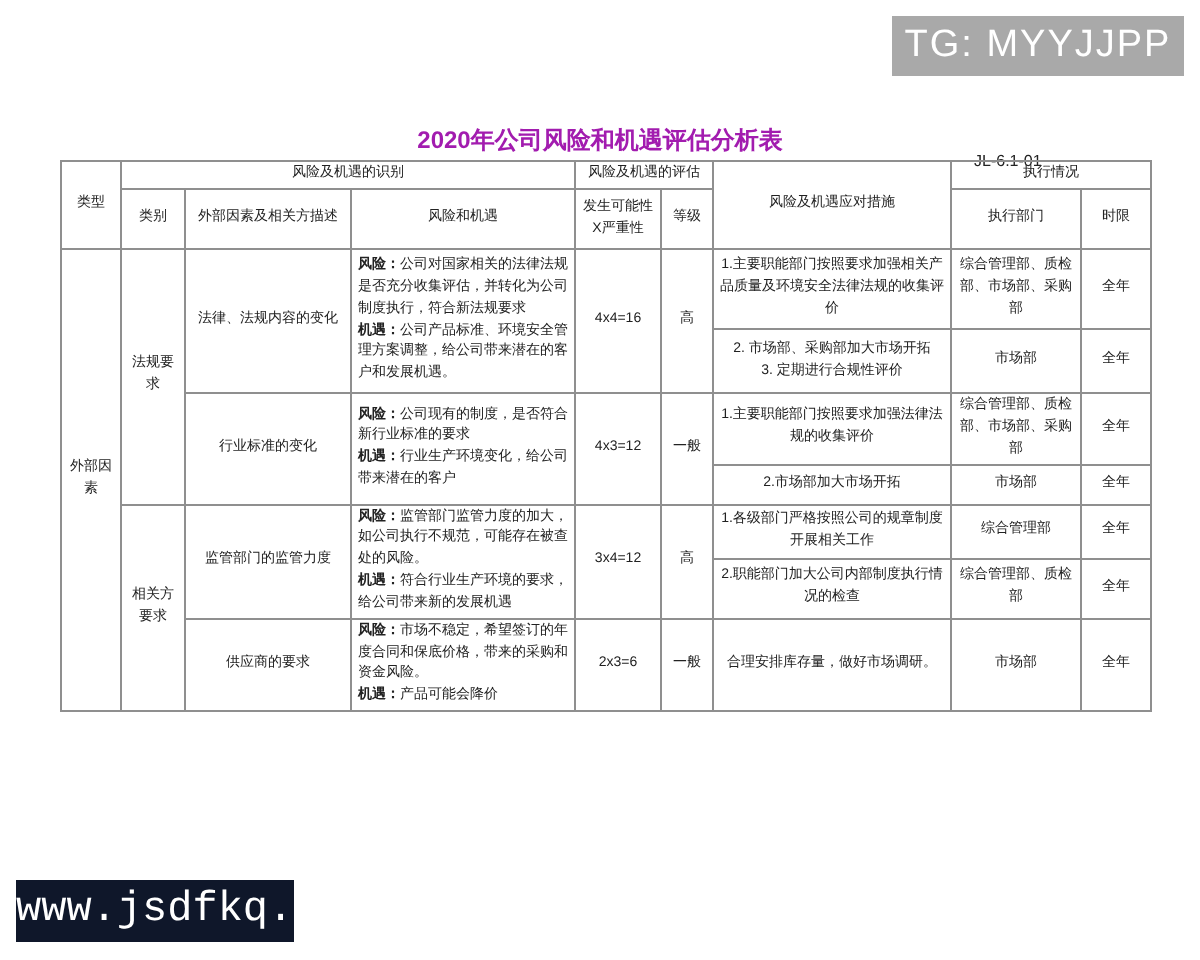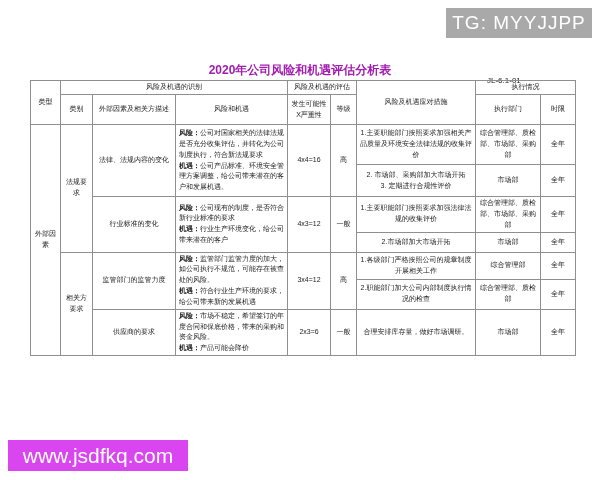--- a/index.html
+++ b/index.html
@@ -1,22 +1,22 @@
 <!DOCTYPE html>
 <html><head>
 <meta charset="utf-8">
 <style>
   html,body{margin:0;padding:0;background:#fff;}
   .page{position:relative;width:600px;height:480px;background:#ffffff;overflow:hidden;
         font-family:"Liberation Sans","DejaVu Sans",sans-serif;color:#222;}
 
   .wm-top{position:absolute;top:8px;right:8px;width:146px;height:30px;background:#a9a9a9;
           color:#fff;font-size:19px;line-height:30px;text-align:center;letter-spacing:1px;}
-  .wm-bottom{position:absolute;top:440px;left:8px;width:180px;height:31px;background:#d946ef;
-          color:#fff;font-size:21px;line-height:31px;text-align:center;}
+  .wm-bottom{position:absolute;top:440px;left:8px;width:139px;height:31px;background:#0f172a;
+          color:#fff;font-size:21px;line-height:31px;text-align:center;font-family:Liberation Mono, monospace;}
 
   .title-row{position:absolute;top:62px;left:0;width:600px;height:16px;}
   .doc-title{position:absolute;left:0;width:600px;text-align:center;font-size:12px;
              font-weight:bold;color:#a21caf;}
   .form-no{position:absolute;left:455px;top:14px;font-size:8px;color:#222;margin-left:32px;}
 
   table.risk{position:absolute;left:30px;top:80px;width:545px;border-collapse:collapse;
              table-layout:fixed;font-size:7px;line-height:1.55;color:#222;}
   table.risk td{border:1px solid #8f8f8f;padding:1px 3px;vertical-align:middle;
                 text-align:center;word-break:break-all;overflow:hidden;}

